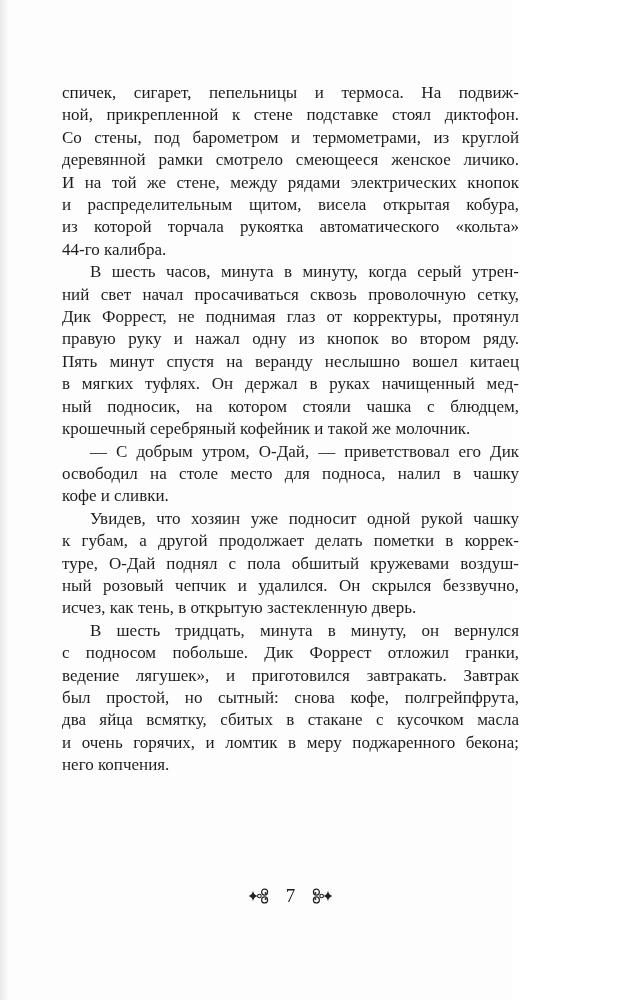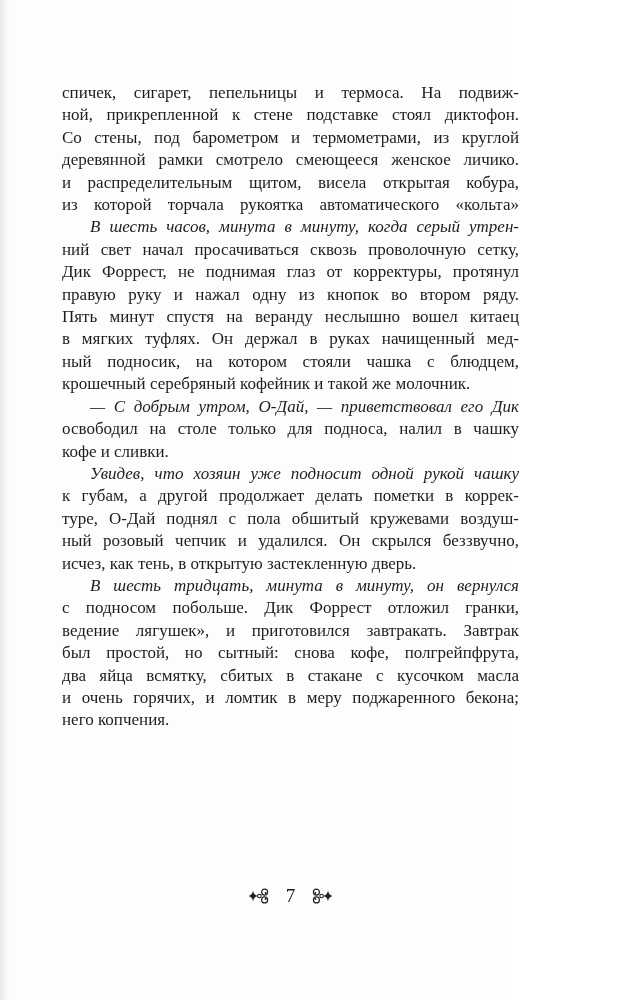--- a/index.html
+++ b/index.html
@@ -44,21 +44,20 @@
     text-align: justify;
     text-align-last: justify;
     white-space: normal;
     overflow: hidden;
   }
   .line.last {
     text-align-last: left;
   }
   .line.indent {
     text-indent: 28px;
-    font-style: italic;
   }
   .folio {
     position: absolute;
     left: 62px;
     top: 883px;
     width: 457px;
     height: 26px;
     display: flex;
     justify-content: center;
     align-items: center;
@@ -85,38 +84,40 @@
 <body>
 
 <div class="book-page" style="background: rgb(253, 253, 253);">
 
   <div class="text-block" style="color: rgb(29, 29, 29);">
       <div class="paragraph">
         <div class="line">спичек, сигарет, пепельницы и термоса. На подвиж-</div>
         <div class="line">ной, прикрепленной к стене подставке стоял диктофон.</div>
         <div class="line">Со стены, под барометром и термометрами, из круглой</div>
         <div class="line">деревянной рамки смотрело смеющееся женское личико.</div>
+        <div class="line">И на той же стене, между рядами электрических кнопок</div>
         <div class="line">и распределительным щитом, висела открытая кобура,</div>
         <div class="line">из которой торчала рукоятка автоматического «кольта»</div>
+        <div class="line last">44-го калибра.</div>
       </div>
       <div class="paragraph">
         <div class="line indent">В шесть часов, минута в минуту, когда серый утрен-</div>
         <div class="line">ний свет начал просачиваться сквозь проволочную сетку,</div>
         <div class="line">Дик Форрест, не поднимая глаз от корректуры, протянул</div>
         <div class="line">правую руку и нажал одну из кнопок во втором ряду.</div>
         <div class="line">Пять минут спустя на веранду неслышно вошел китаец</div>
         <div class="line">в мягких туфлях. Он держал в руках начищенный мед-</div>
         <div class="line">ный подносик, на котором стояли чашка с блюдцем,</div>
         <div class="line last">крошечный серебряный кофейник и такой же молочник.</div>
       </div>
       <div class="paragraph">
         <div class="line indent">— С добрым утром, О-Дай, — приветствовал его Дик</div>
       </div>
       <div class="paragraph">
-        <div class="line">освободил на столе только для подноса, налил в чашку</div>
+        <div class="line">освободил на столе место для подноса, налил в чашку</div>
         <div class="line last">кофе и сливки.</div>
       </div>
       <div class="paragraph">
         <div class="line indent">Увидев, что хозяин уже подносит одной рукой чашку</div>
         <div class="line">к губам, а другой продолжает делать пометки в коррек-</div>
         <div class="line">туре, О-Дай поднял с пола обшитый кружевами воздуш-</div>
         <div class="line">ный розовый чепчик и удалился. Он скрылся беззвучно,</div>
         <div class="line last">исчез, как тень, в открытую застекленную дверь.</div>
       </div>
       <div class="paragraph">

